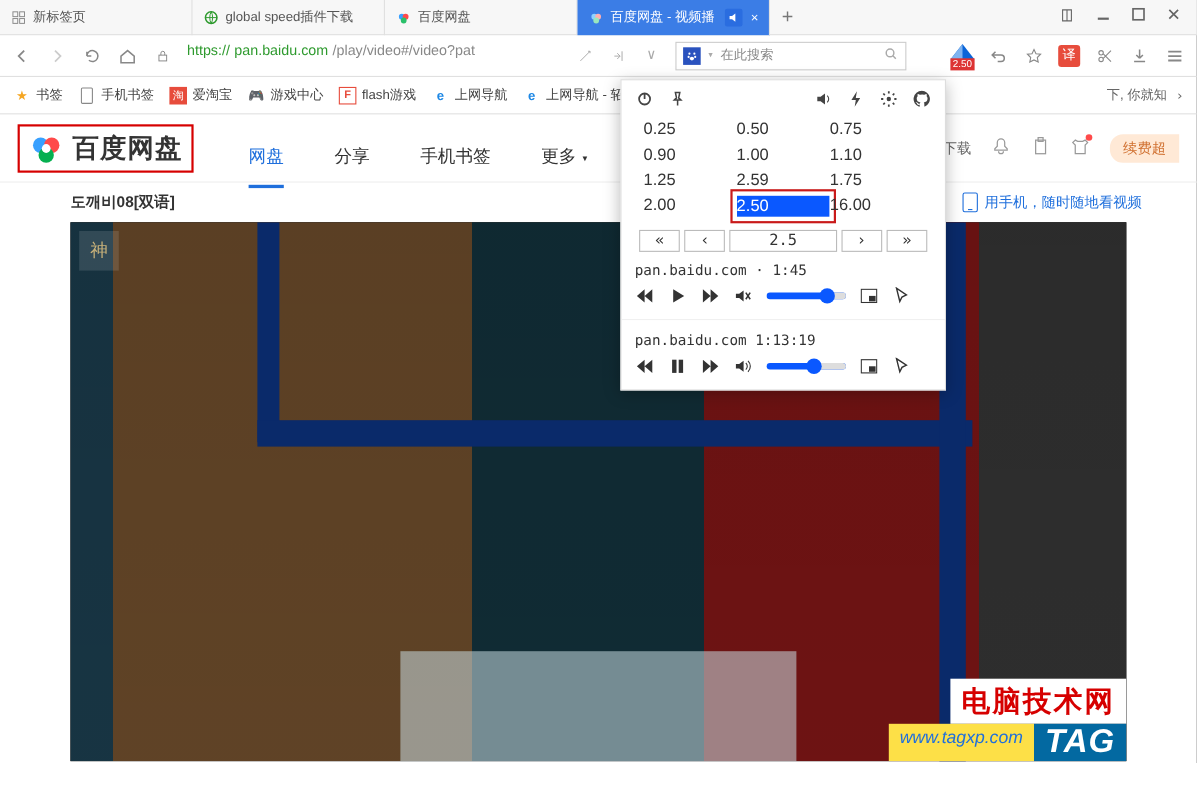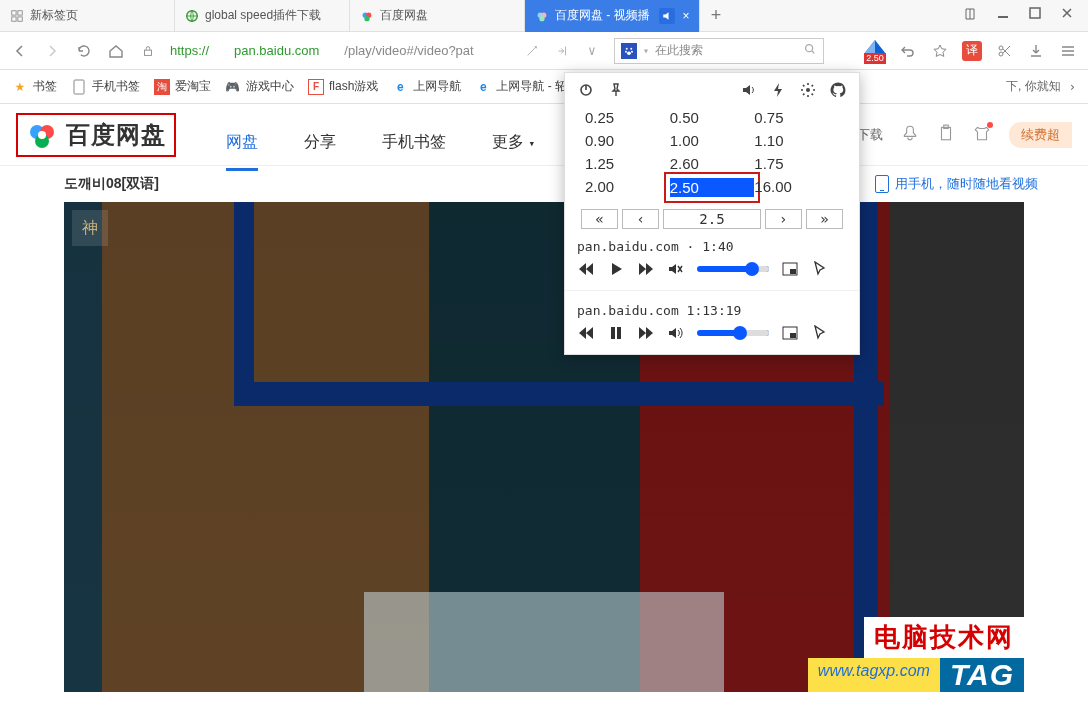--- a/index.html
+++ b/index.html
@@ -11,21 +11,21 @@
   .tab.active { background: #3b7de6; color: #fff; }
   .tab .tabico { width: 14px; height: 14px; flex: 0 0 14px; }
   .tab .close-x { position: absolute; right: 6px; top: 9px; width: 14px; height: 14px; display:flex; align-items:center; justify-content:center; font-size:12px; }
   .tab-sound { position:absolute; right:24px; top:8px; width:16px; height:16px; background:#2a6de0; display:flex; align-items:center; justify-content:center; border-radius:2px;}
   .tab-add { width: 32px; text-align: center; font-size: 18px; color: #777; cursor:pointer; }
   .win-icons { margin-left: auto; display: flex; gap: 18px; padding-right: 14px; color:#555; font-size:14px;}
 
   
   .addr-row { height: 38px; display: flex; align-items: center; gap: 12px; padding: 0 10px; border-bottom: 1px solid #e0e0e0; }
   .navico { width: 20px; height: 20px; display:flex; align-items:center; justify-content:center; color:#777; cursor:pointer; }
-  .urlbox { flex: 0 0 340px; display:flex; align-items:center; gap:25px; height:26px; }
+  .urlbox { flex: 0 0 340px; display:flex; gap:4px; height:26px; }
   .urlbox .url-green { color: #2e9a2e; }
   .urlbox .url-rest  { color: #888; }
   .url-icons { display:flex; align-items:center; gap:10px; color:#888; }
   .searchbox { display:flex; align-items:center; border:1px solid #ccc; height:26px; width:210px; padding:0 6px; font-size:12px; color:#888; gap:6px; position:relative; }
   .searchbox .mag { position:absolute; right:6px; }
   .right-tools { display:flex; align-items:center; gap:12px; margin-left:auto; }
   .tool-badge { position:relative; width:22px; height:22px; }
   .tool-badge .num { position:absolute; bottom:-2px; left:0; width:22px; font-size:9px; background:#d33; color:#fff; text-align:center; line-height:11px; }
   .translate-badge { width:20px; height:20px; background:#e74c3c; color:#fff; font-size:12px; display:flex; align-items:center; justify-content:center; border-radius:3px; }
 
@@ -393,21 +393,21 @@
   </div>
 
   <div class="gs-grid">
     <span>0.25</span>
     <span>0.50</span>
     <span>0.75</span>
     <span>0.90</span>
     <span>1.00</span>
     <span>1.10</span>
     <span>1.25</span>
-    <span>2.60</span>
+    <span>2.59</span>
     <span>1.75</span>
     <span>2.00</span>
     <span class="sel">2.50</span>
     <span>16.00</span>
   </div>
 
   <div class="gs-step">
     <table>
         <tbody>
           <tr>
@@ -415,21 +415,21 @@
       <td>‹</td>
       <td class="val">2.5</td>
       <td>›</td>
       <td>»</td>
     </tr>
         </tbody>
       </table>
   </div>
 
   <div class="gs-media">
-    <div class="label">pan.baidu.com · 1:40</div>
+    <div class="label">pan.baidu.com · 1:45</div>
     <div class="gs-ctrls">
       <span class="mico">
           <svg width="16" height="14" viewBox="0 0 16 14">
             <path d="M8 1L1 7l7 6zM15 1L8 7l7 6z" fill="#333"></path>
           </svg>
         </span>
       <span class="mico">
           <svg width="14" height="14" viewBox="0 0 14 14">
             <path d="M3 1l10 6-10 6z" fill="#333"></path>
           </svg>

